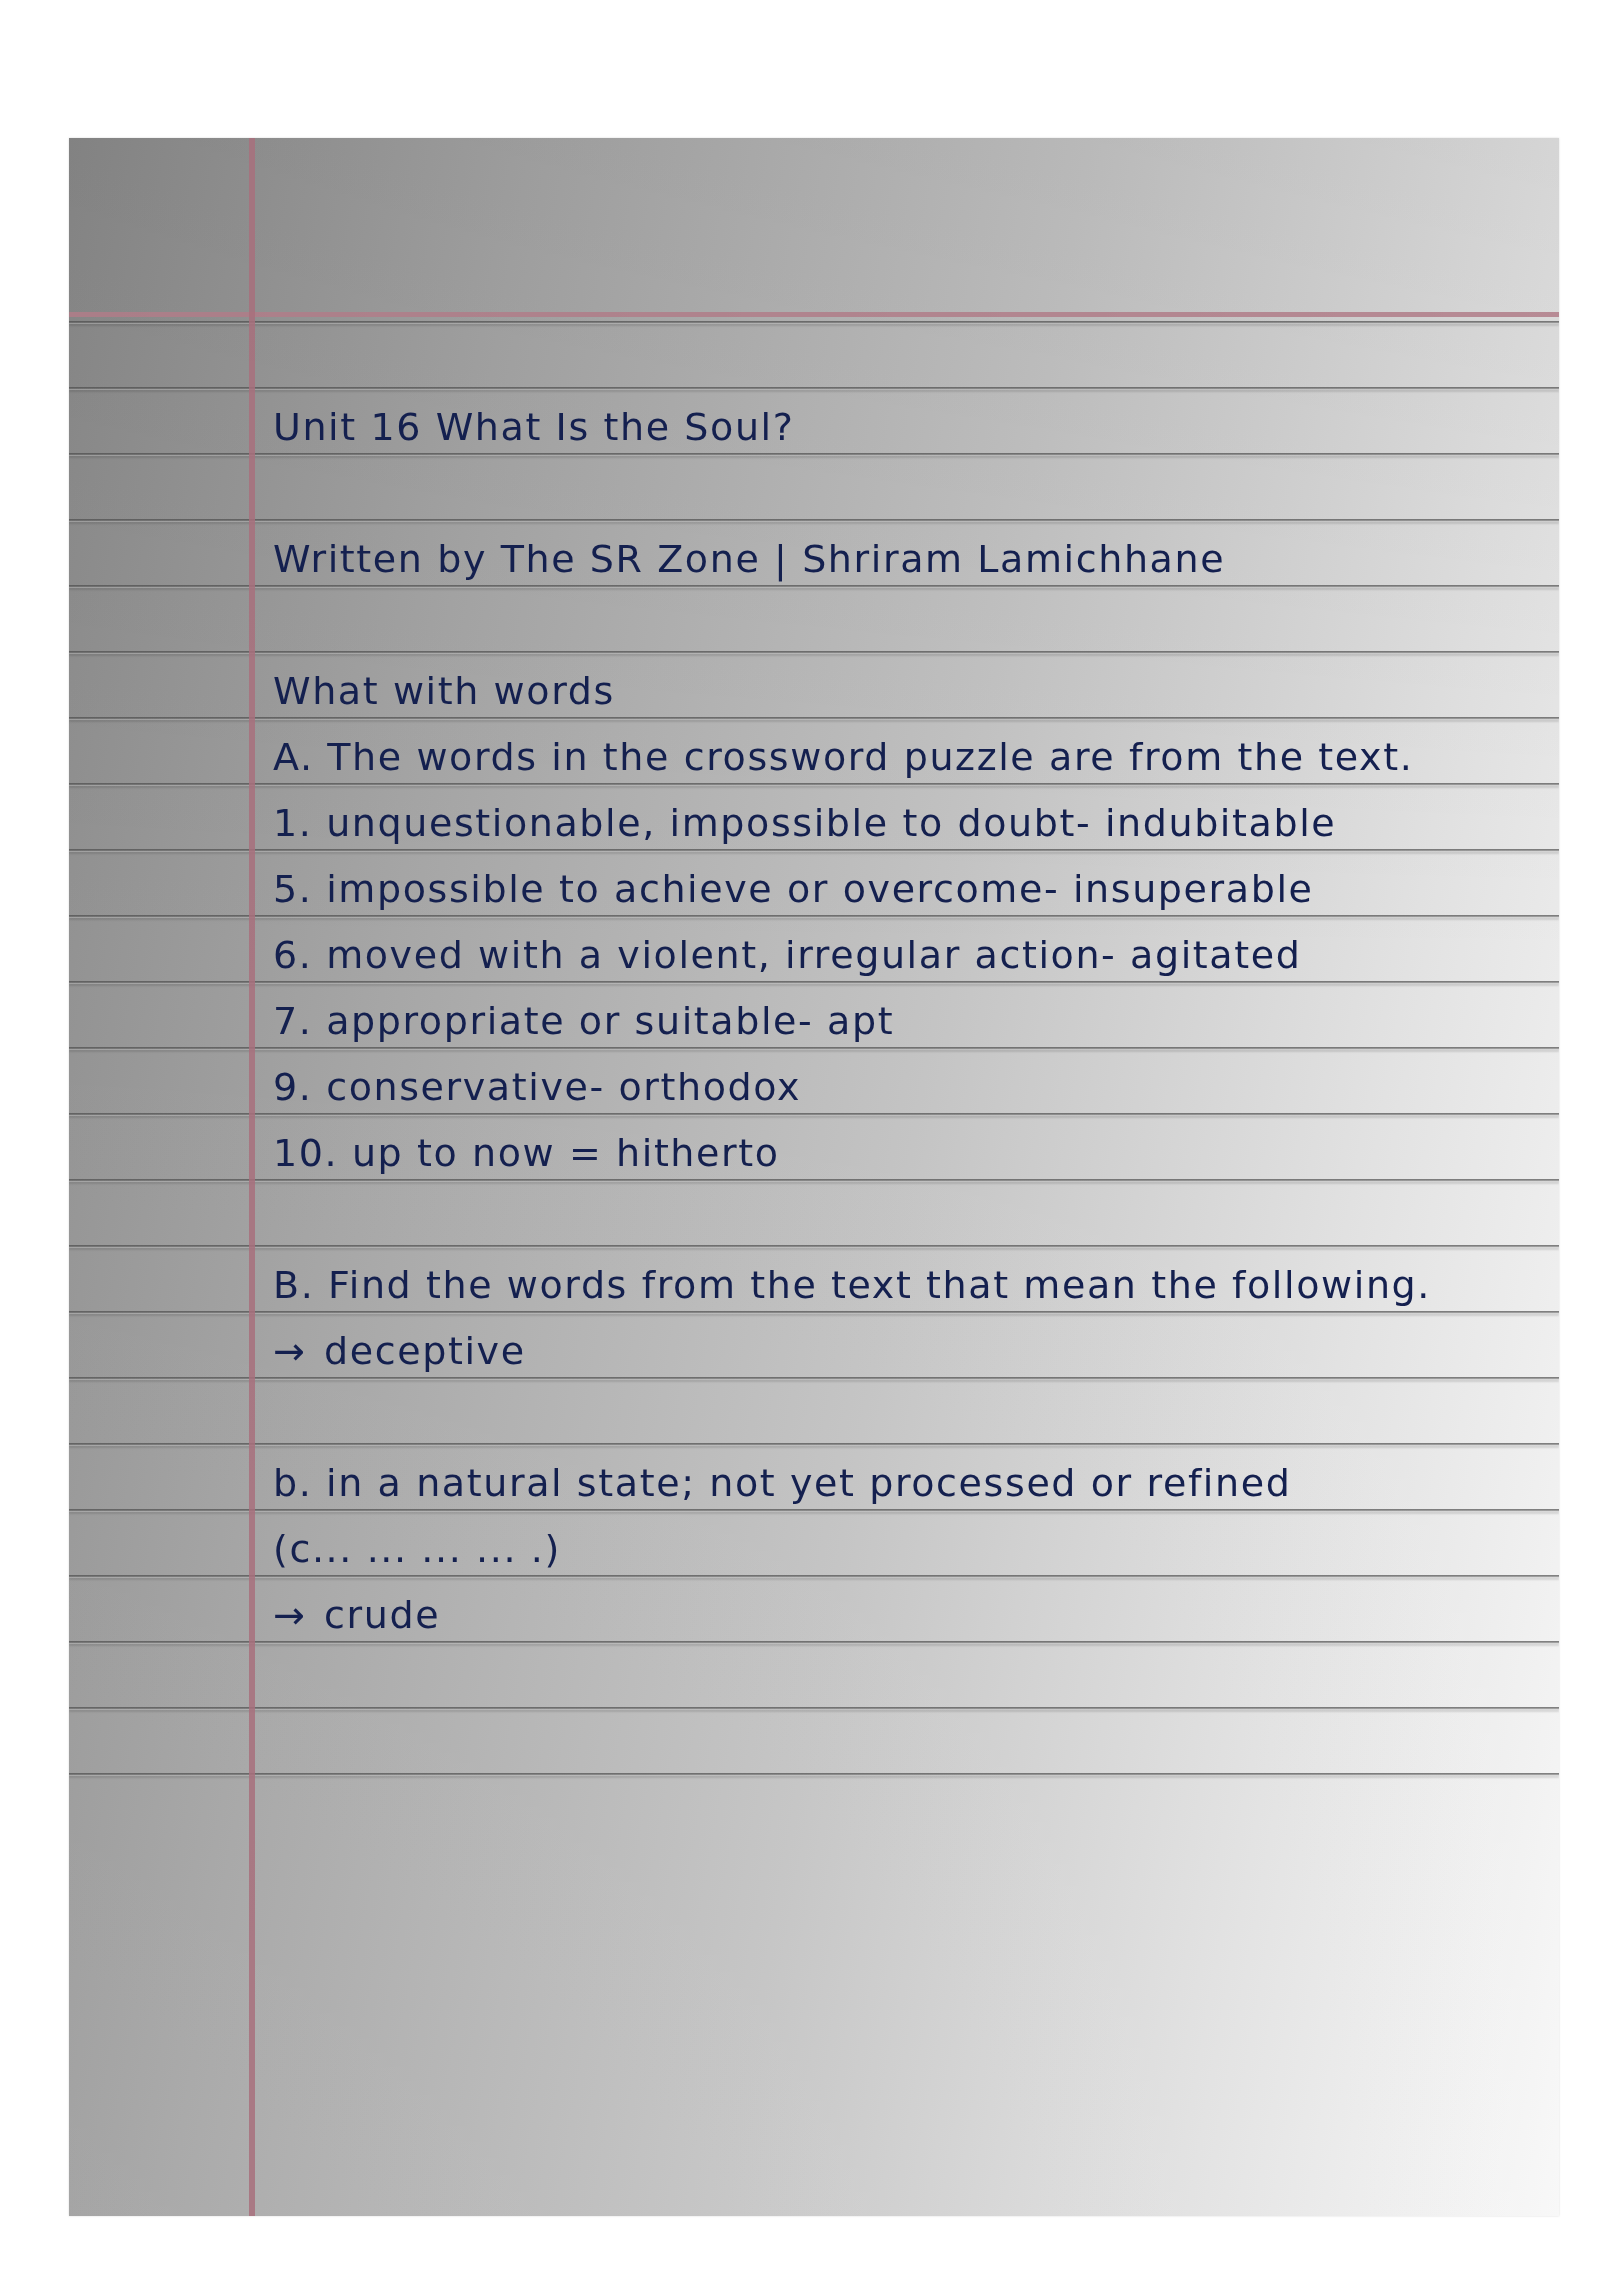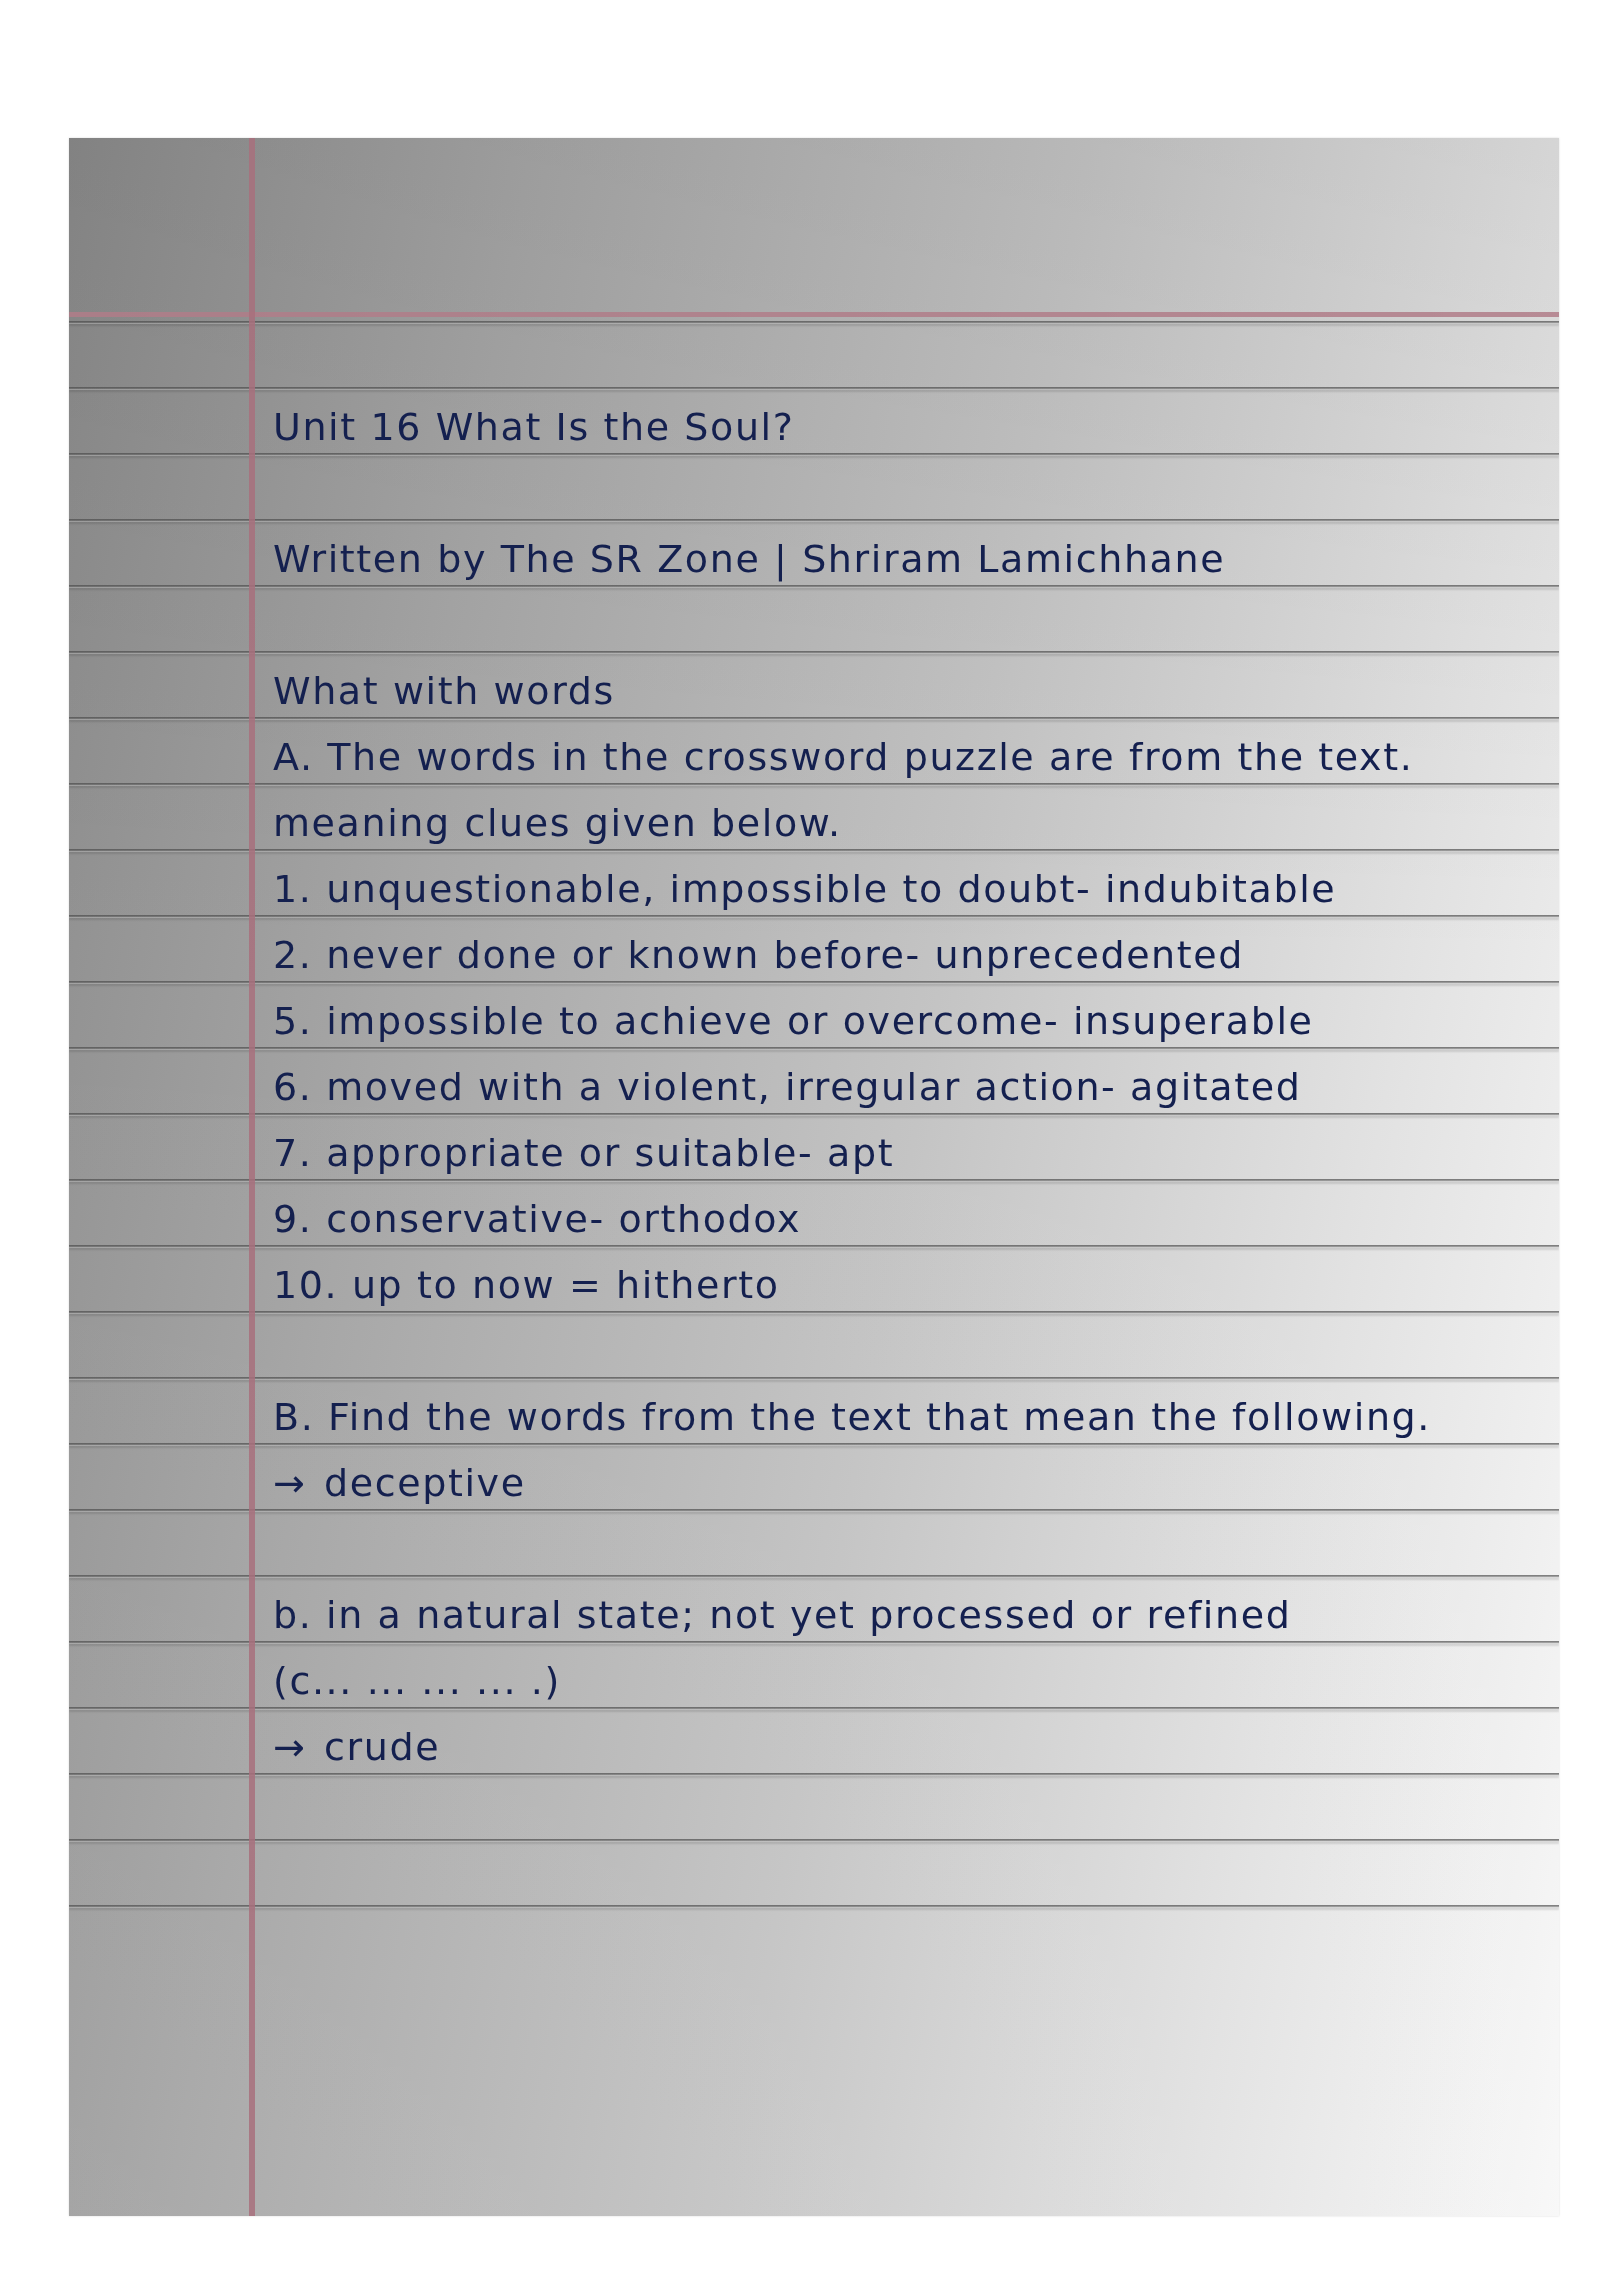--- a/index.html
+++ b/index.html
@@ -89,27 +89,21 @@
       <span class="row-text">Written by The SR Zone | Shriram Lamichhane</span>
     </div>
     <div class="row"></div>
     <div class="row">
       <span class="row-text">What with words</span>
     </div>
     <div class="row">
       <span class="row-text">A. The words in the crossword puzzle are from the text.</span>
     </div>
     <div class="row">
-      <span class="row-text">meaning clues given below.</span>
-    </div>
-    <div class="row">
       <span class="row-text">1. unquestionable, impossible to doubt- indubitable</span>
-    </div>
-    <div class="row">
-      <span class="row-text">2. never done or known before- unprecedented</span>
     </div>
     <div class="row">
       <span class="row-text">5. impossible to achieve or overcome- insuperable</span>
     </div>
     <div class="row">
       <span class="row-text">6. moved with a violent, irregular action- agitated</span>
     </div>
     <div class="row">
       <span class="row-text">7. appropriate or suitable- apt</span>
     </div>

